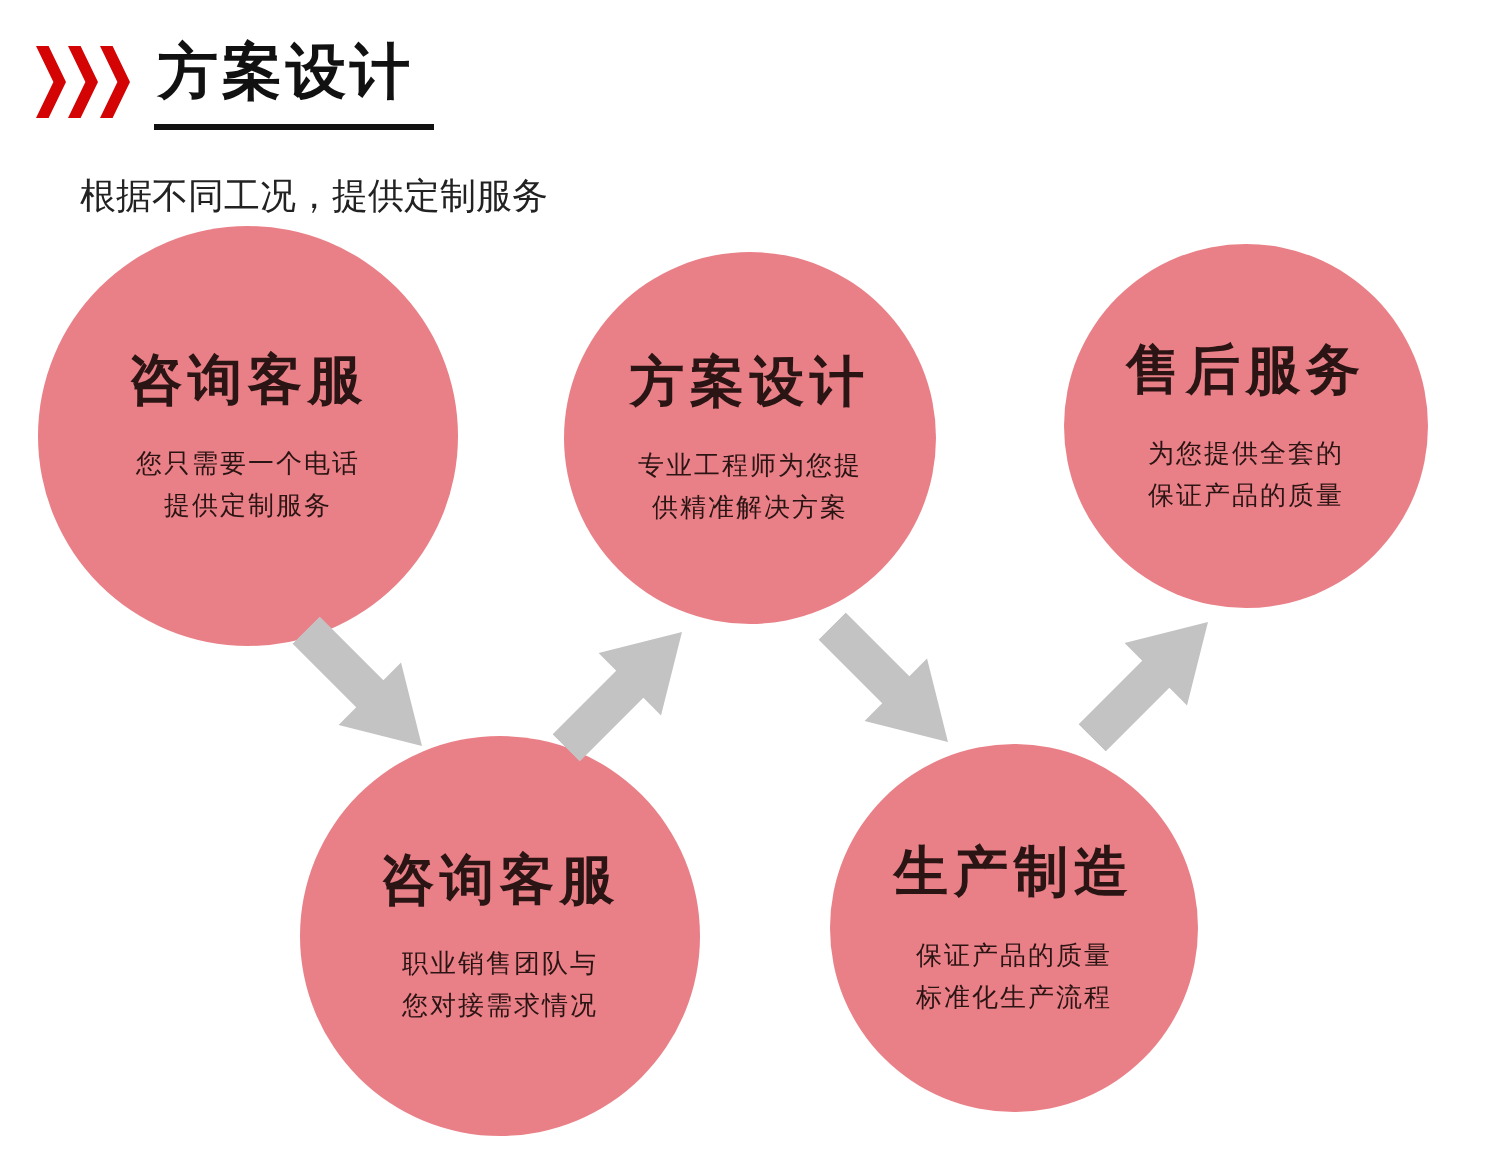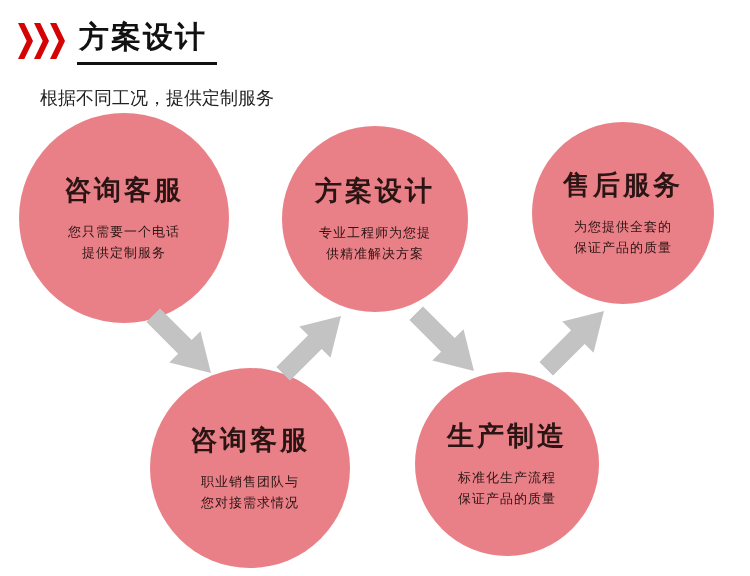--- a/index.html
+++ b/index.html
@@ -145,21 +145,21 @@
   <div class="step-title">咨询客服</div>
   <div class="step-desc">
     <span>职业销售团队与</span>
     <span>您对接需求情况</span>
   </div>
 </div>
 
 <div class="circle c5">
   <div class="step-title">生产制造</div>
   <div class="step-desc">
+    <span>保证产品的质量</span>
     <span>标准化生产流程</span>
-    <span>保证产品的质量</span>
   </div>
 </div>
 
 <div class="arrow down-right a1"></div>
 <div class="arrow up-right a2"></div>
 <div class="arrow down-right a3"></div>
 <div class="arrow up-right a4"></div>
 
 </body></html>

